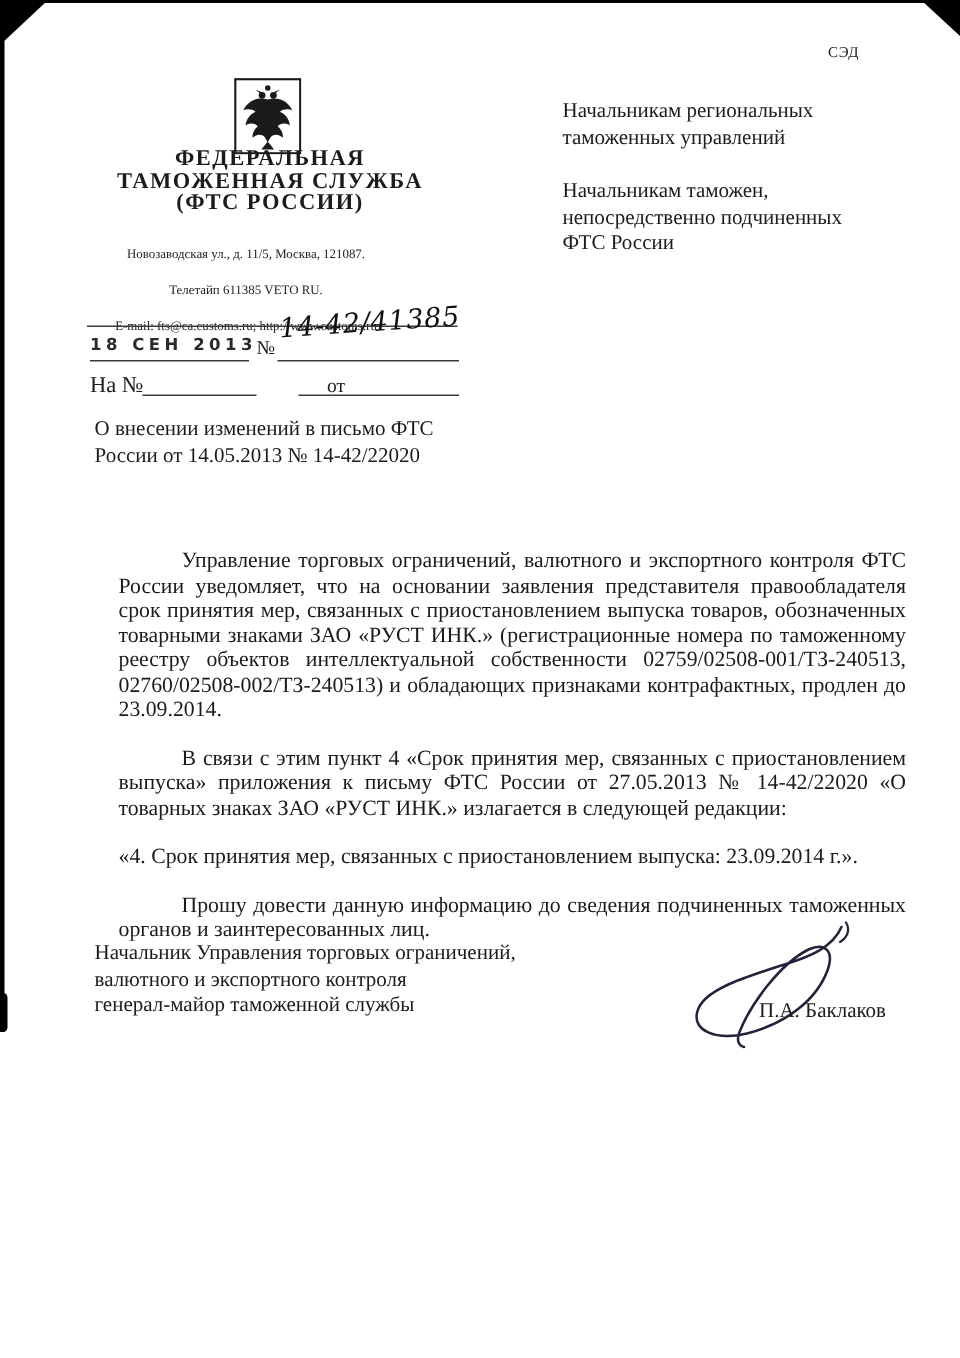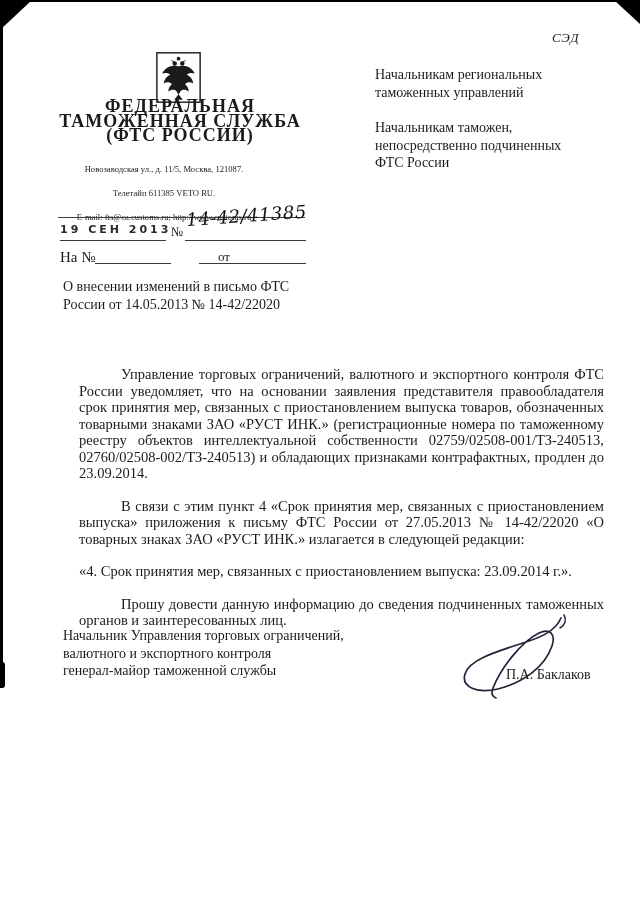--- a/index.html
+++ b/index.html
@@ -14,27 +14,27 @@
   }
   
   .edge-top   { position:absolute; top:0; left:0; width:640px; height:2px; background:#000; }
   .edge-left  { position:absolute; top:0; left:0; width:3px; height:688px; background:#000; }
   .edge-left-blob { position:absolute; top:662px; left:0; width:5px; height:26px; background:#000; border-radius:0 3px 3px 0; }
   .corner-tl  { position:absolute; top:0; left:0; width:0; height:0;
                 border-top:30px solid #000; border-right:32px solid transparent; }
   .corner-tr  { position:absolute; top:0; right:0; width:0; height:0;
                 border-top:24px solid #000; border-left:26px solid transparent; }
 
-  .sed { position:absolute; top:30px; left:552px; font-size:13px; letter-spacing:0.5px;font-style:italic; }
+  .sed { position:absolute; top:30px; left:552px; font-size:10px; letter-spacing:0.5px; }
 
   
   .emblem { position:absolute; top:52px; left:156px; width:45px; height:51px; }
   .orgname {
     position:absolute; top:99px; left:40px; width:280px;
-    text-align:center; font-weight:bold; font-size:18px; line-height:14.5px;
+    text-align:center; font-weight:bold; font-size:15px; line-height:14.5px;
     letter-spacing:1px; white-space:pre-line;
   }
   .contact {
     position:absolute; top:151px; left:14px; width:300px;
     text-align:center; font-size:8.6px; line-height:12px; white-space:pre-line;
     color:#222;
   }
   .contact .row { white-space:pre-line; }
 
   .rule { position:absolute; background:#3a3a3a; height:1px; }
@@ -115,21 +115,21 @@
 ТАМОЖЕННАЯ СЛУЖБА
 (ФТС РОССИИ)</div>
 
   <div class="contact">
     <div class="row">Новозаводская ул., д. 11/5, Москва, 121087.</div>
     <div class="row">Телетайп 611385 VETO RU.</div>
     <div class="row">E-mail: fts@ca.customs.ru; http://www.customs.ru</div>
   </div>
 
   <div class="rule rule-sep"></div>
-  <div class="date-stamp">19 СЕН 2013</div>
+  <div class="date-stamp">18 СЕН 2013</div>
   <div class="num-sign">№</div>
   <div class="handwritten-number">14-42/41385</div>
   <div class="rule rule-date"></div>
   <div class="rule rule-num"></div>
 
   <div class="na-label">На №</div>
   <div class="ot-label">от</div>
   <div class="rule rule-na"></div>
   <div class="rule rule-ot"></div>
 

